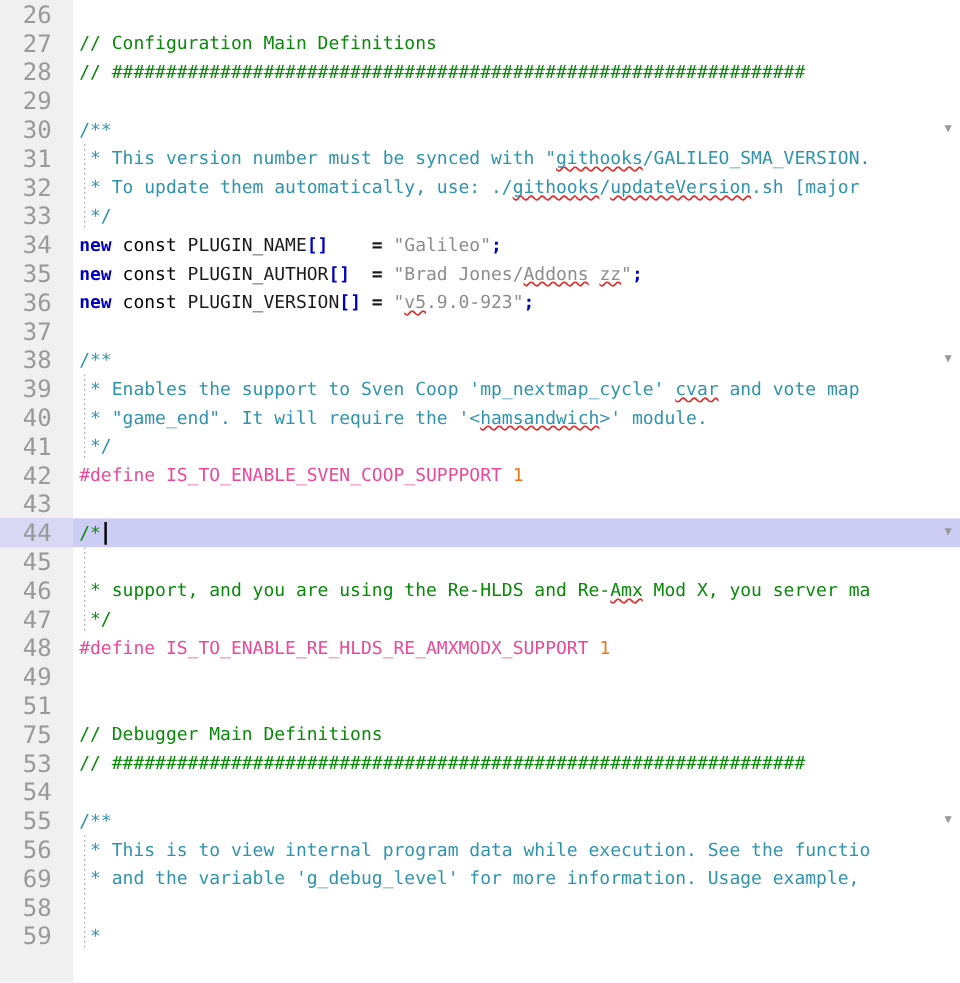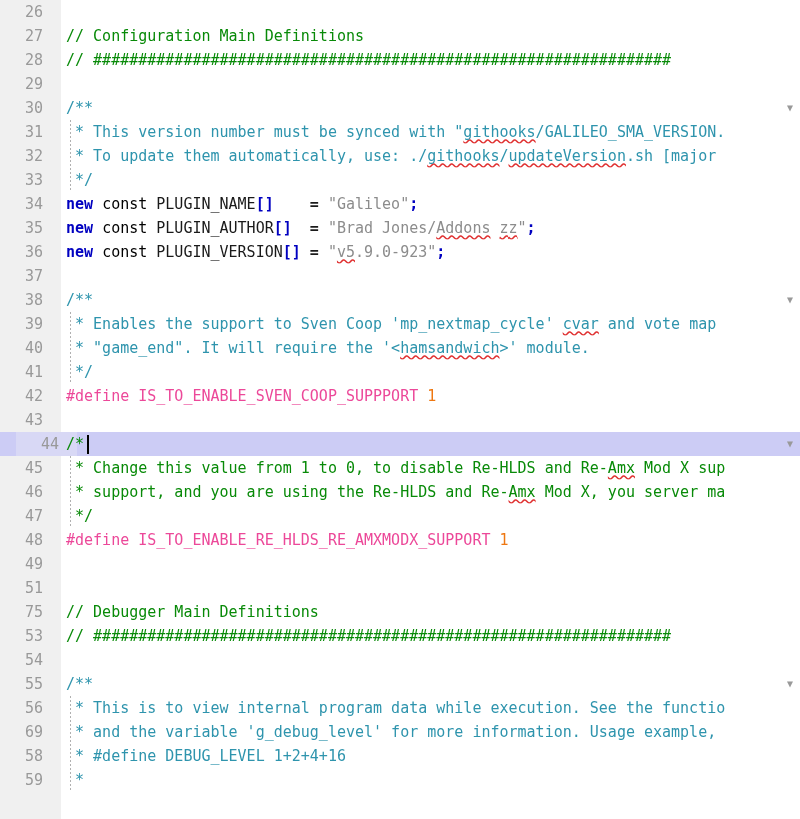--- a/index.html
+++ b/index.html
@@ -40,32 +40,31 @@
     position: relative;
     height: 24px;
     white-space: pre;
     display: block;
   }
   .row.current {
     background: #ccccf5;
   }
   .row.current .gut {
     background: #d8d8f5;
-    margin-left: 16px;
   }
   .gut {
     position: absolute;
     left: 0; top: 0;
     width: 61px;
     height: 24px;
     box-sizing: border-box;
     text-align: right;
     padding-right: 18px;
     color: #999999;
-    font-size: 15px;
+    font-size: 20px;
     line-height: 24px;
     font-family: "DejaVu Sans Mono", monospace;
     z-index: 2;
   }
   .fold {
     position: absolute;
     right: 3px;
     top: 0;
     width: 14px;
     height: 24px;
@@ -147,28 +146,28 @@
       <div class="row"><span class="gut">35</span><span class="code"><span class="kw-new">new</span> <span class="kw-const">const</span> <span class="ident">PLUGIN_AUTHOR</span><span class="brack">[]</span>  <span class="op">=</span> <span class="str">"Brad Jones/<span class="sp">Addons</span> <span class="sp">zz</span>"</span><span class="semi">;</span></span></div>
       <div class="row"><span class="gut">36</span><span class="code"><span class="kw-new">new</span> <span class="kw-const">const</span> <span class="ident">PLUGIN_VERSION</span><span class="brack">[]</span> <span class="op">=</span> <span class="str">"<span class="sp">v5</span>.9.0-923"</span><span class="semi">;</span></span></div>
       <div class="row"><span class="gut">37</span><span class="code"><span class="plain"></span></span></div>
       <div class="row"><span class="gut">38</span><span class="fold">▼</span><span class="code"><span class="c-doc">/**</span></span></div>
       <div class="row"><span class="gut">39</span><span class="guide"></span><span class="code"><span class="c-doc"> * Enables the support to Sven Coop 'mp_nextmap_cycle' <span class="sp">cvar</span> and vote map</span></span></div>
       <div class="row"><span class="gut">40</span><span class="guide"></span><span class="code"><span class="c-doc"> * "game_end". It will require the '&lt;<span class="sp">hamsandwich</span>&gt;' module.</span></span></div>
       <div class="row"><span class="gut">41</span><span class="guide"></span><span class="code"><span class="c-doc"> */</span></span></div>
       <div class="row"><span class="gut">42</span><span class="code"><span class="prep">#define</span> <span class="prep">IS_TO_ENABLE_SVEN_COOP_SUPPPORT</span> <span class="num">1</span></span></div>
       <div class="row"><span class="gut">43</span><span class="code"><span class="plain"></span></span></div>
       <div class="row current"><span class="gut">44</span><span class="fold">▼</span><span class="code"><span class="c-block">/*</span></span><span class="caret" style="left: 86.64px;"></span></div>
-      <div class="row"><span class="gut">45</span><span class="guide"></span><span class="code"><span class="c-block"> * Change this value from 1 to 0, to disable Re-HLDS and Re-<span class="sp">Amx</span> Mod X sup</span></span></div>
+      <div class="row"><span class="gut">45</span><span class="guide"></span></div>
       <div class="row"><span class="gut">46</span><span class="guide"></span><span class="code"><span class="c-block"> * support, and you are using the Re-HLDS and Re-<span class="sp">Amx</span> Mod X, you server ma</span></span></div>
       <div class="row"><span class="gut">47</span><span class="guide"></span><span class="code"><span class="c-block"> */</span></span></div>
       <div class="row"><span class="gut">48</span><span class="code"><span class="prep">#define</span> <span class="prep">IS_TO_ENABLE_RE_HLDS_RE_AMXMODX_SUPPORT</span> <span class="num">1</span></span></div>
       <div class="row"><span class="gut">49</span><span class="code"><span class="plain"></span></span></div>
       <div class="row"><span class="gut">51</span><span class="code"><span class="plain"></span></span></div>
       <div class="row"><span class="gut">75</span><span class="code"><span class="c-line">// Debugger Main Definitions</span></span></div>
       <div class="row"><span class="gut">53</span><span class="code"><span class="c-line">// ################################################################</span></span></div>
       <div class="row"><span class="gut">54</span><span class="code"><span class="plain"></span></span></div>
       <div class="row"><span class="gut">55</span><span class="fold">▼</span><span class="code"><span class="c-doc">/**</span></span></div>
       <div class="row"><span class="gut">56</span><span class="guide"></span><span class="code"><span class="c-doc"> * This is to view internal program data while execution. See the functio</span></span></div>
       <div class="row"><span class="gut">69</span><span class="guide"></span><span class="code"><span class="c-doc"> * and the variable 'g_debug_level' for more information. Usage example,</span></span></div>
-      <div class="row"><span class="gut">58</span><span class="guide"></span><span class="code"><span class="c-doc"> * #define DEBUG_LEVEL 1+2+4+16</span></span></div>
+      <div class="row"><span class="gut">58</span><span class="guide"></span></div>
       <div class="row"><span class="gut">59</span><span class="guide"></span><span class="code"><span class="c-doc"> *</span></span></div>
     </div>
 </div>
 
 </body></html>

